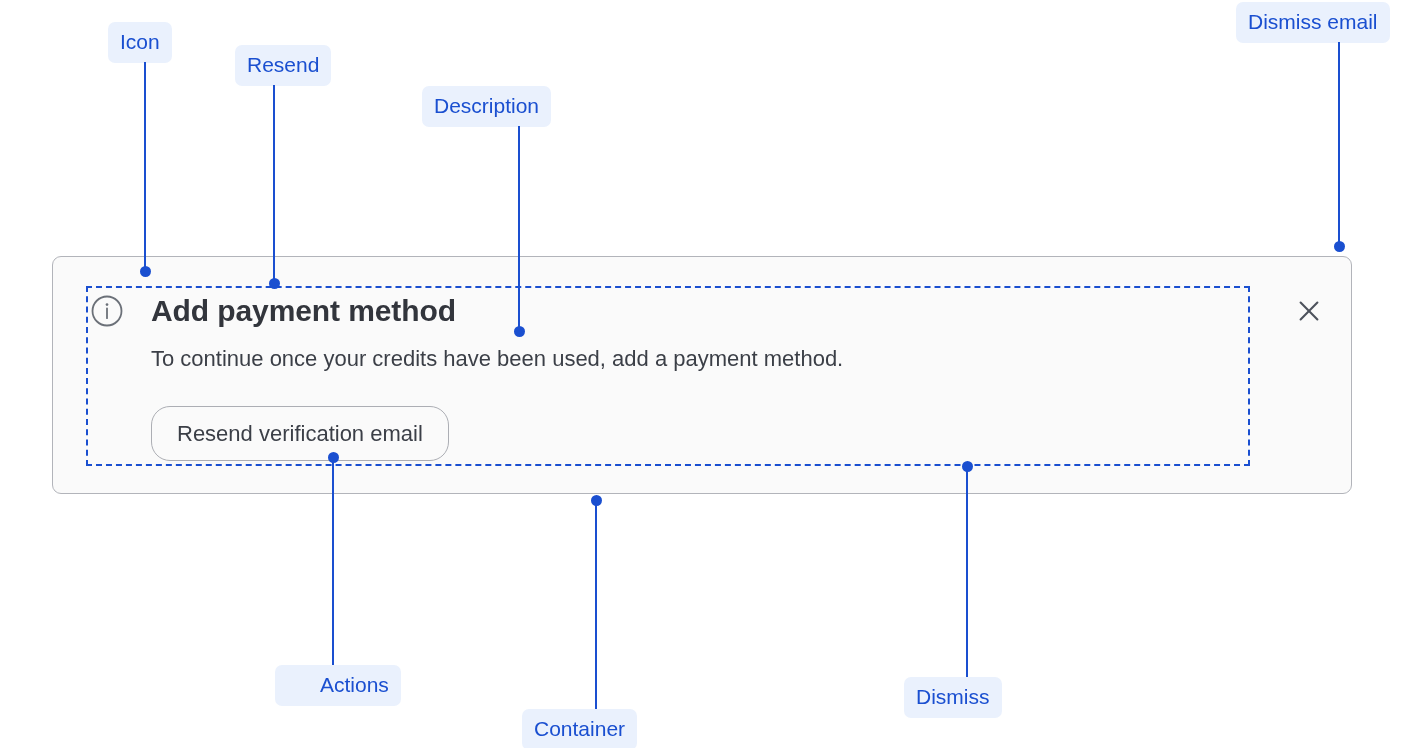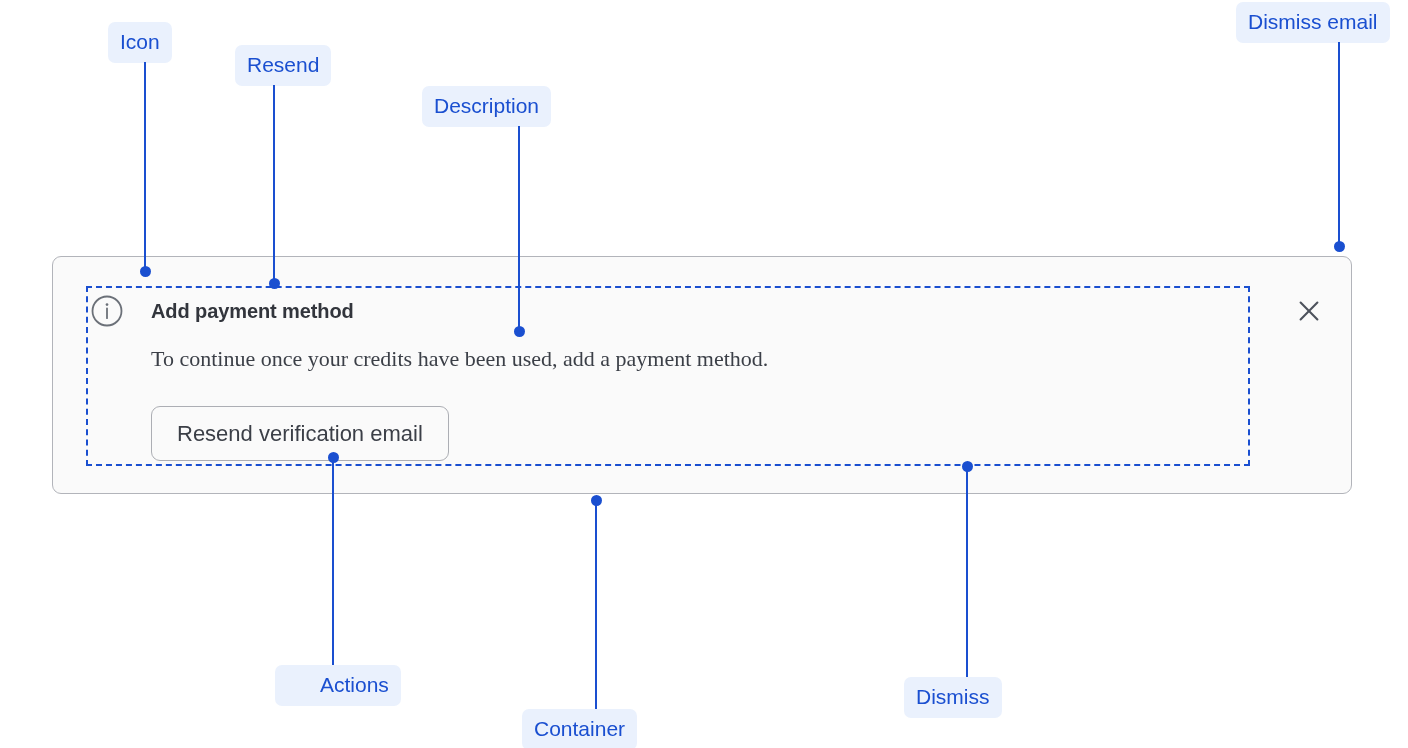--- a/index.html
+++ b/index.html
@@ -74,49 +74,48 @@
     left: 3px;
     top: 7px;
     width: 32px;
     height: 32px;
   }
   .alert-icon svg { display: block; }
   .alert-title {
     position: absolute;
     left: 63px;
     top: 5px;
-    font-size: 20px;
+    font-size: 30px;
     font-weight: 700;
     color: #32353c;
     letter-spacing: -0.1px;
     line-height: 36px;
   }
   .alert-desc {
     position: absolute;
     left: 63px;
     top: 53px;
     font-size: 22px;
     font-weight: 400;
     color: #3b3f47;
     line-height: 36px;
-    font-family: Liberation Serif, serif;
   }
   .alert-actions {
     position: absolute;
     left: 63px;
     top: 118px;
   }
   .action-button {
     display: inline-block;
     box-sizing: border-box;
     height: 55px;
     padding: 0 25px;
     background: #fafafa;
     border: 1.6px solid #acaeb4;
-    border-radius: 9px;
+    border-radius: 19px;
     font-family: "Liberation Sans", sans-serif;
     font-size: 22px;
     color: #3b3f47;
     line-height: 52px;
     cursor: pointer;
   }
   .dismiss-button {
     position: absolute;
     right: 24px;
     top: 36px;

